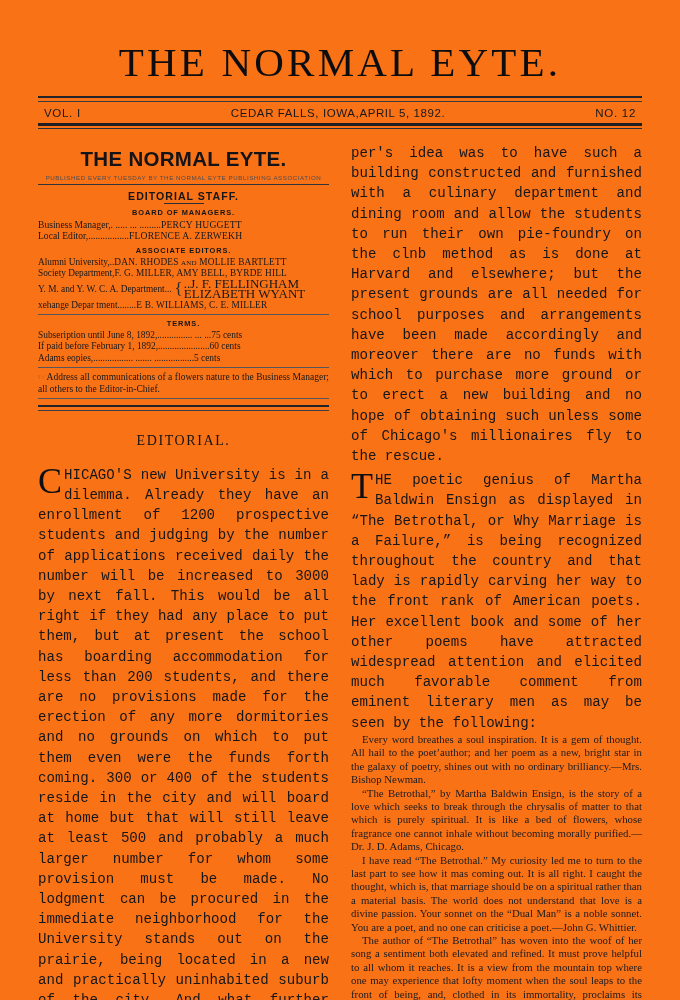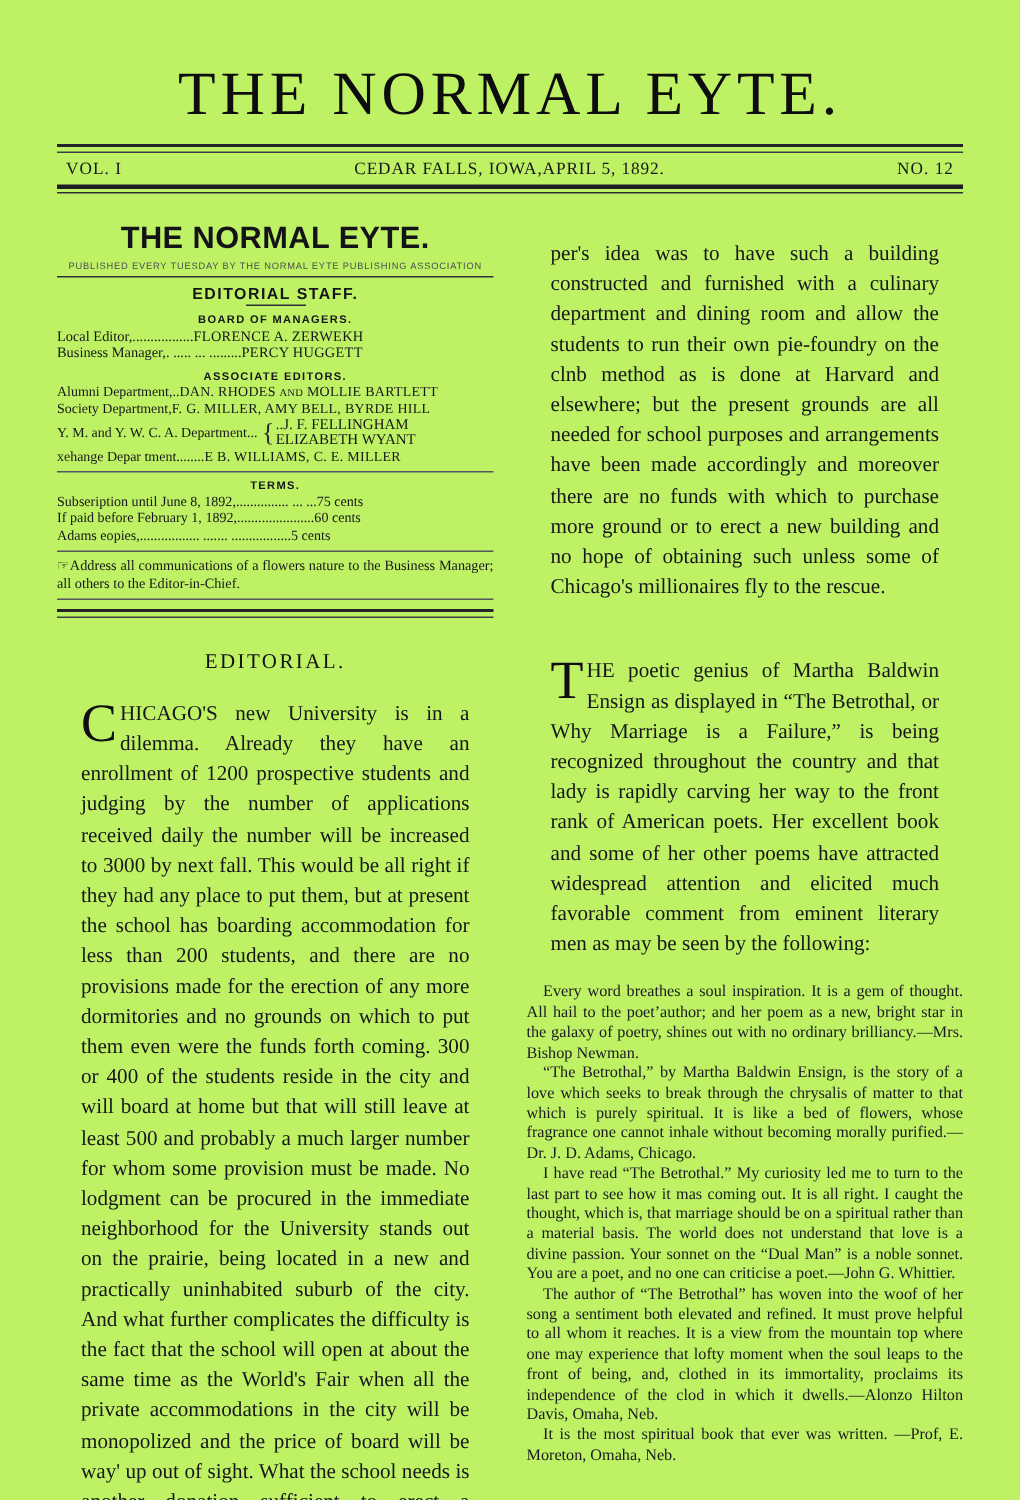--- a/index.html
+++ b/index.html
@@ -13,21 +13,21 @@
     height: 1000px;
     overflow: hidden;
     font-family: "Liberation Serif", serif;
     color: #17171a;
     -webkit-font-smoothing: antialiased;
   }
   .page {
     position: relative;
     width: 680px;
     height: 1000px;
-    background: #bef264;
+    background: #f97316;
     box-sizing: border-box;
     padding: 0 38px;
   }
 
   
   .masthead {
     text-align: center;
     padding-top: 42px;
   }
   .masthead-title {
@@ -42,21 +42,21 @@
   .rule-double {
     margin-top: 13px;
     border-top: 2.2px solid #24242a;
     border-bottom: 1px solid #3a3a42;
     height: 3px;
   }
   .volbar {
     display: flex;
     align-items: baseline;
     justify-content: flex-end;
-    font-family: Liberation Serif, serif;
+    font-family: Liberation Sans, sans-serif;
     font-size: 11.5px;
     letter-spacing: 0.7px;
     padding: 5px 6px 4px 6px;
     color: #18181c;
   }
   .volbar .vol-date {
     flex: 1;
     text-align: center;
     letter-spacing: 0.6px;
   }
@@ -149,21 +149,21 @@
   .brace-glyph {
     font-size: 17px;
     line-height: 10px;
     margin: 0 1px 0 3px;
     color: #2a2a31;
   }
   .brace-names {
     display: flex;
     flex-direction: column;
     font-variant: small-caps;
-    font-size: 10px;
+    font-size: 13px;
     line-height: 10.2px;
   }
 
   .terms-list {
     font-family: "Liberation Serif", serif;
     font-size: 9.4px;
     line-height: 11.4px;
   }
   .terms-row { white-space: nowrap; overflow: hidden; }
 
@@ -205,21 +205,21 @@
 
   
   .body-text {
     font-family: "Liberation Serif", serif;
     font-size: 14.1px;
     line-height: 20.2px;
     text-align: justify;
     color: #16161b;
     hyphens: none;
   }
-  .body-text p { margin: 16px; }
+  .body-text p { margin: 0; font-family: Liberation Mono, monospace; }
 
   .dropcap-para::first-letter {
     float: left;
     font-family: "Liberation Serif", serif;
     font-size: 36px;
     line-height: 29px;
     padding: 2px 2px 0 0;
     font-weight: 400;
     color: #0f0f13;
   }
@@ -259,32 +259,32 @@
       <div class="pub-line">PUBLISHED EVERY TUESDAY BY THE NORMAL EYTE PUBLISHING ASSOCIATION</div>
       <div class="thin-rule"></div>
 
       <div class="sec-head lg">EDITORIAL STAFF.</div>
       <div class="minirule"></div>
 
       <div class="sec-head sm">BOARD OF MANAGERS.</div>
 
       <div class="staff-list">
         <div class="staff-row">
+          <span>Business Manager,. .....   ... .........</span><span class="smallcaps">PERCY HUGGETT</span>
+        </div>
+        <div class="staff-row">
           <span>Local Editor,.................</span><span class="smallcaps">FLORENCE A. ZERWEKH</span>
         </div>
-        <div class="staff-row">
-          <span>Business Manager,. .....   ... .........</span><span class="smallcaps">PERCY HUGGETT</span>
-        </div>
       </div>
 
       <div class="sec-head sm">ASSOCIATE EDITORS.</div>
 
       <div class="assoc-list">
         <div class="staff-row">
-          <span>Alumni Department,</span><span>..</span><span class="smallcaps">DAN. RHODES and MOLLIE BARTLETT</span>
+          <span>Alumni University,</span><span>..</span><span class="smallcaps">DAN. RHODES and MOLLIE BARTLETT</span>
         </div>
         <div class="staff-row">
           <span>Society Department,</span><span class="smallcaps">F. G. MILLER, AMY BELL, BYRDE HILL</span>
         </div>
         <div class="brace-row">
           <span class="lbl">Y. M. and Y. W. C. A. Department...</span>
           <span class="brace-glyph">{</span>
           <span class="brace-names">
             <span>..J. F. FELLINGHAM</span>
             <span>ELIZABETH   WYANT</span>

